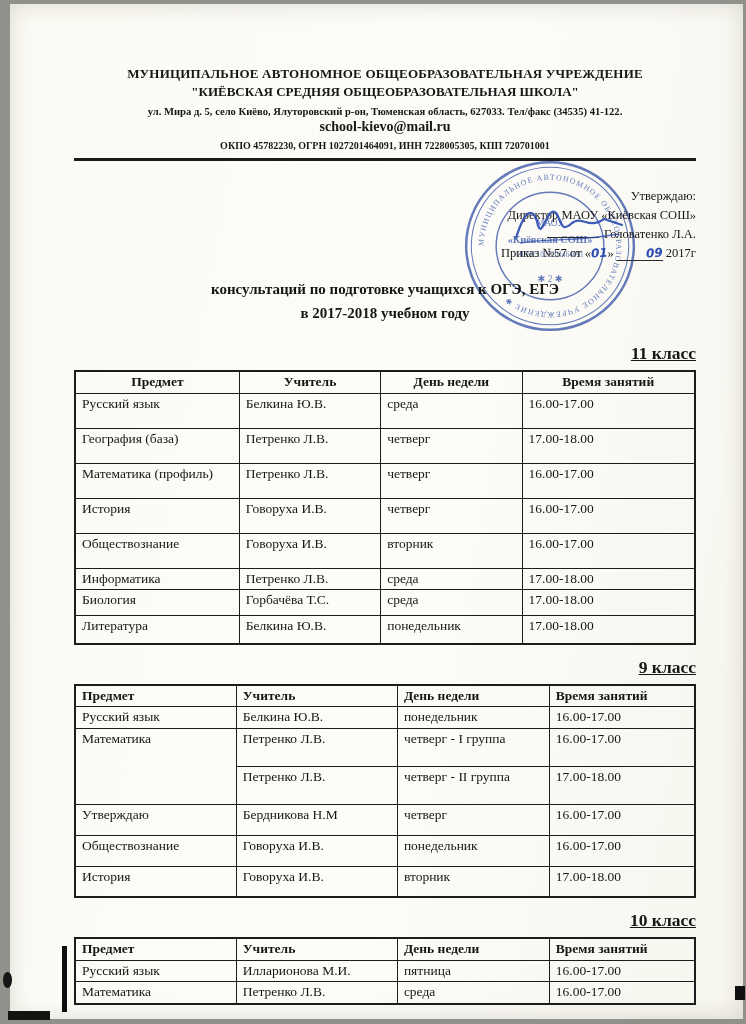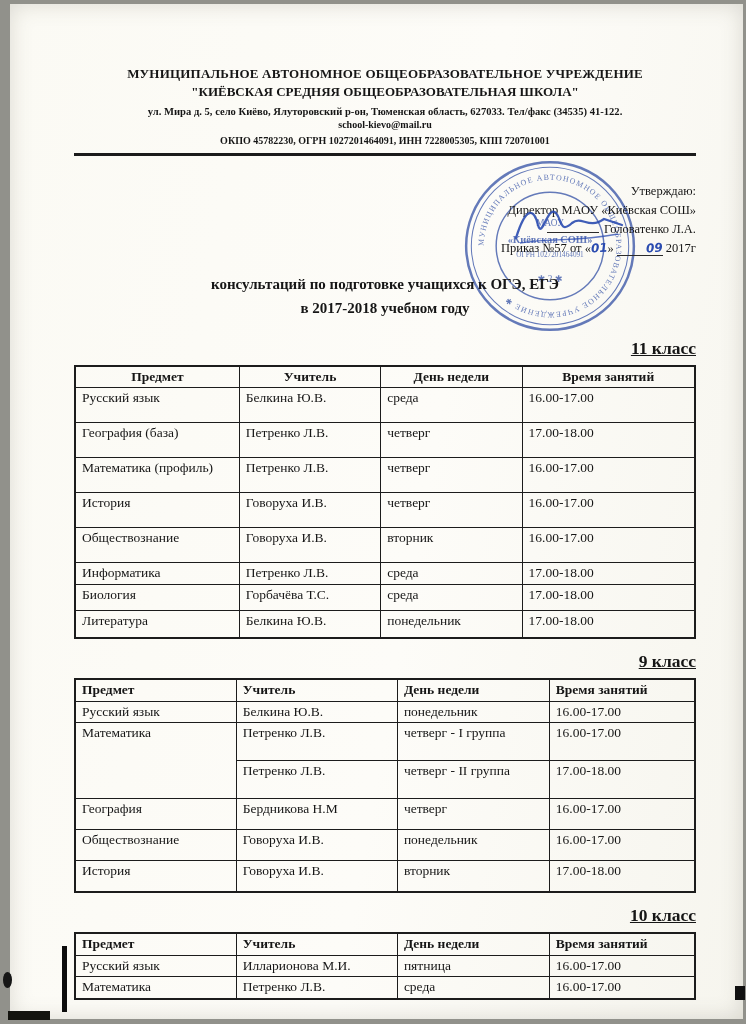--- a/index.html
+++ b/index.html
@@ -13,21 +13,21 @@
     background:linear-gradient(100deg,#fbfaf4 0%, #fdfcf8 55%, #f6f5ee 100%);
     box-shadow: inset 0 0 22px rgba(90,85,70,.20);
   }
 
   .content { position:absolute; left:64px; top:62px; width:622px; }
 
   .org-header { text-align:center; font-weight:bold; }
   .org1 { font-size:13px; letter-spacing:.2px; line-height:1.25; }
   .org2 { font-size:13px; margin-top:2px; line-height:1.25; }
   .org3 { font-size:10.6px; margin-top:4px; line-height:1.3; }
-  .org4 { font-size:10px; line-height:1.3; }
+  .org4 { font-size:14px; line-height:1.3; }
   .org5 { font-size:10px; margin-top:3px; line-height:1.3; }
   .header-rule { border-top:3px solid #1b1b1b; margin-top:6px; }
 
   .approval {
     width:256px; margin:26px 0 0 auto; text-align:right;
     font-size:12.5px; line-height:1.5; position:relative; z-index:2;
   }
   .sig-underline { display:inline-block; width:52px; border-bottom:1px solid #2b2b2b; margin-right:5px; vertical-align:baseline; }
   .ink {
     color:#2a4bb0; font-family:"DejaVu Sans",sans-serif;
@@ -96,21 +96,21 @@
     </svg>
 
     <svg class="signature" viewBox="0 0 128 54" aria-hidden="true">
       <path d="M10,40 C20,8 28,10 32,27 C36,42 42,6 50,15 C56,22 54,36 66,25 C76,17 82,32 98,21 L116,27" stroke="#2a4bb0" stroke-width="2.3" fill="none" stroke-linecap="round" opacity="0.9"></path>
       <path d="M14,45 C40,40 70,44 112,36" stroke="#2a4bb0" stroke-width="1.4" fill="none" opacity="0.75"></path>
     </svg>
 
     <div class="content">
 
       <div class="org-header">
-        <div class="org1">МУНИЦИПАЛЬНОЕ АВТОНОМНОЕ ОБЩЕОБРАЗОВАТЕЛЬНОЕ  УЧРЕЖДЕНИЕ</div>
+        <div class="org1">МУНИЦИПАЛЬНОЕ АВТОНОМНОЕ ОБЩЕОБРАЗОВАТЕЛЬНАЯ  УЧРЕЖДЕНИЕ</div>
         <div class="org2">"КИЁВСКАЯ  СРЕДНЯЯ  ОБЩЕОБРАЗОВАТЕЛЬНАЯ  ШКОЛА"</div>
         <div class="org3">ул. Мира д. 5, село Киёво, Ялуторовский р-он, Тюменская область, 627033. Тел/факс (34535) 41-122.</div>
         <div class="org4">school-kievo@mail.ru</div>
         <div class="org5">ОКПО  45782230,  ОГРН  1027201464091,  ИНН  7228005305,  КПП  720701001</div>
       </div>
       <div class="header-rule"></div>
 
       <div class="approval">
         <div>Утверждаю:</div>
         <div>Директор МАОУ «Киёвская СОШ»</div>
@@ -219,21 +219,21 @@
               <td>Петренко Л.В.</td>
               <td>четверг - I группа</td>
               <td>16.00-17.00</td>
             </tr>
             <tr>
               <td>Петренко Л.В.</td>
               <td>четверг - II группа</td>
               <td>17.00-18.00</td>
             </tr>
             <tr>
-              <td>География</td>
+              <td>Утверждаю</td>
               <td>Бердникова Н.М</td>
               <td>четверг</td>
               <td>16.00-17.00</td>
             </tr>
             <tr>
               <td>Обществознание</td>
               <td>Говоруха И.В.</td>
               <td>понедельник</td>
               <td>16.00-17.00</td>
             </tr>

